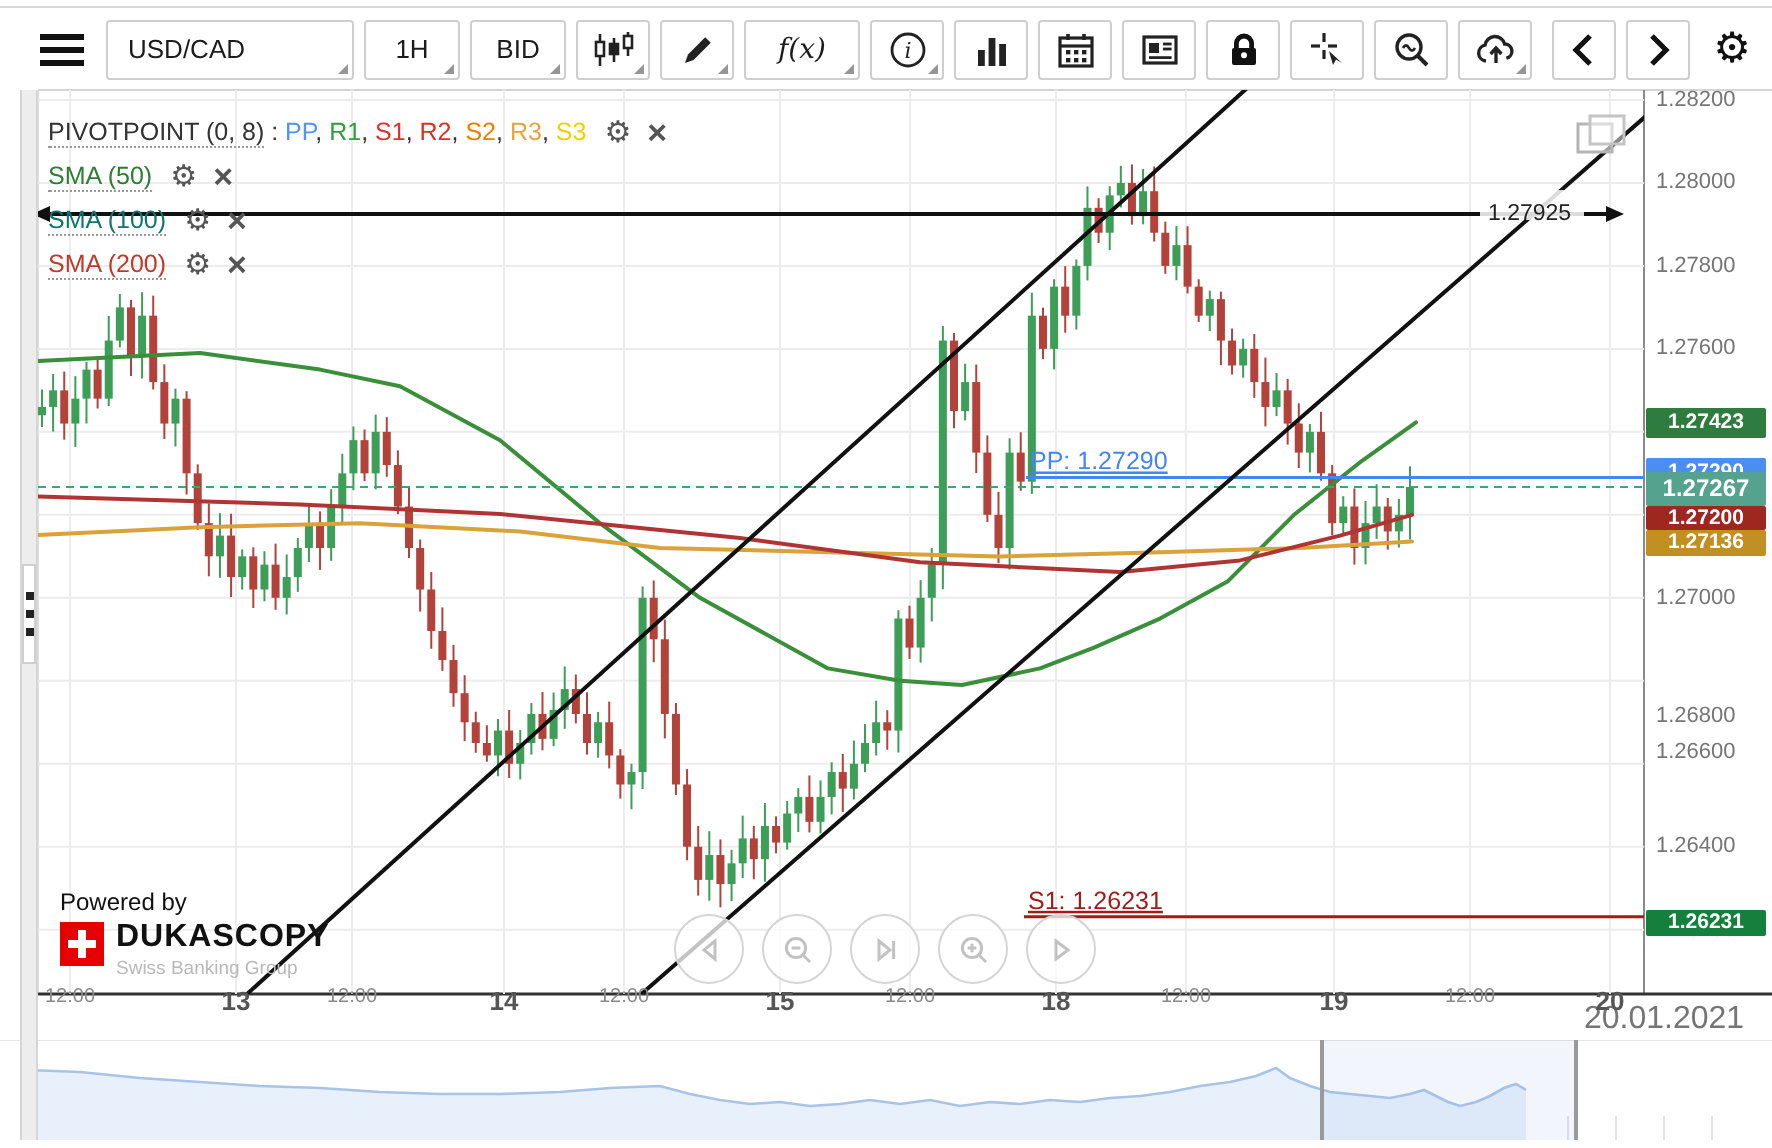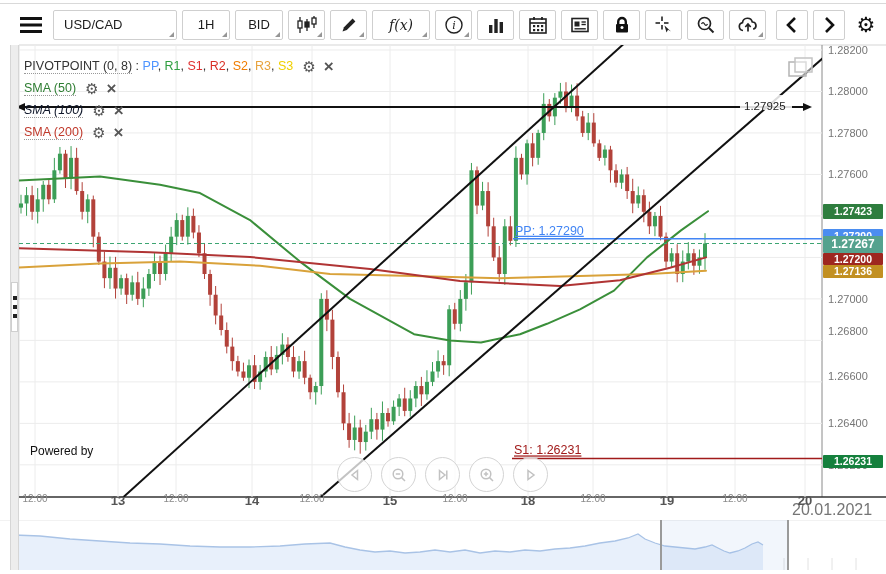--- a/index.html
+++ b/index.html
@@ -558,32 +558,32 @@
   </div>
 
   <div id="legend">
     <div class="lg-row" id="pivot-row">
       <span class="lg-und">PIVOTPOINT (0, 8)</span><span> : </span><span id="pivot-series"><span class="pv-item" style="color: rgb(77, 148, 255);">PP</span><span>, </span><span class="pv-item" style="color: rgb(46, 158, 63);">R1</span><span>, </span><span class="pv-item" style="color: rgb(224, 49, 49);">S1</span><span>, </span><span class="pv-item" style="color: rgb(217, 48, 37);">R2</span><span>, </span><span class="pv-item" style="color: rgb(240, 125, 0);">S2</span><span>, </span><span class="pv-item" style="color: rgb(232, 163, 61);">R3</span><span>, </span><span class="pv-item" style="color: rgb(240, 208, 0);">S3</span></span>
       <span class="lg-gear">⚙</span>
       <span class="lg-x">×</span>
     </div>
     <div id="sma-rows">
         <div class="lg-row"><span class="lg-und" style="color: rgb(46, 125, 50);">SMA (50)</span><span class="lg-gear">⚙</span><span class="lg-x">×</span></div>
-        <div class="lg-row"><span class="lg-und" style="color: #0f172a; font-style: italic;">SMA (100)</span><span class="lg-gear">⚙</span><span class="lg-x">×</span></div>
+        <div class="lg-row"><span class="lg-und" style="color: #0f766e;">SMA (100)</span><span class="lg-gear">⚙</span><span class="lg-x">×</span></div>
         <div class="lg-row"><span class="lg-und" style="color: rgb(192, 57, 43);">SMA (200)</span><span class="lg-gear">⚙</span><span class="lg-x">×</span></div>
       </div>
   </div>
 
   <div id="price-axis">
       <div class="ptick" style="top: -1.02157px;">1.28200</div>
       <div class="ptick" style="top: 40.4654px;">1.28000</div>
       <div class="ptick" style="top: 81.9523px;">1.27800</div>
       <div class="ptick" style="top: 123.439px;">1.27600</div>
       <div class="ptick" style="top: 247.9px;">1.27000</div>
-      <div class="ptick" style="top: 280px;">1.26800</div>
+      <div class="ptick" style="top: 307px;">1.26800</div>
       <div class="ptick" style="top: 325px;">1.26600</div>
       <div class="ptick" style="top: 372.361px;">1.26400</div>
       <div class="ptick" style="top: 413.848px;">1.26200</div>
       <div class="badge" style="top: 159px; height: 15px; line-height: 15px; background: rgb(46, 125, 62); font-size: 10.5px;">1.27423</div>
       <div class="badge" style="top: 184px; height: 14px; line-height: 14px; background: rgb(75, 141, 240); font-size: 10.5px;">1.27290</div>
       <div class="badge" style="top: 191px; height: 17px; line-height: 17px; background: rgb(85, 162, 142); font-size: 12px;">1.27267</div>
       <div class="badge" style="top: 208px; height: 12px; line-height: 12px; background: rgb(158, 39, 32); font-size: 10.5px;">1.27200</div>
       <div class="badge" style="top: 220px; height: 13px; line-height: 13px; background: rgb(194, 144, 34); font-size: 10.5px;">1.27136</div>
       <div class="badge" style="top: 410px; height: 13px; line-height: 13px; background: #15803d; font-size: 10.5px;">1.26231</div>
     </div>
@@ -684,14 +684,21 @@
       </div>
       <div class="roundbtn">
         <svg width="20" height="20" viewBox="0 0 20 20">
           <path d="M7 5.5 L13 10 L7 14.5 Z" fill="none" stroke="#c2c2c2" stroke-width="1.5"></path>
         </svg>
       </div>
     </div>
 
   <div id="brand">
     <div class="pw">Powered by</div>
+    <div class="row">
+      <div class="swiss"></div>
+      <div>
+        <div class="duka">DUKASCOPY</div>
+        <div class="duka-sub">Swiss Banking Group</div>
+      </div>
+    </div>
   </div>
 </div>
 
 </body></html>

